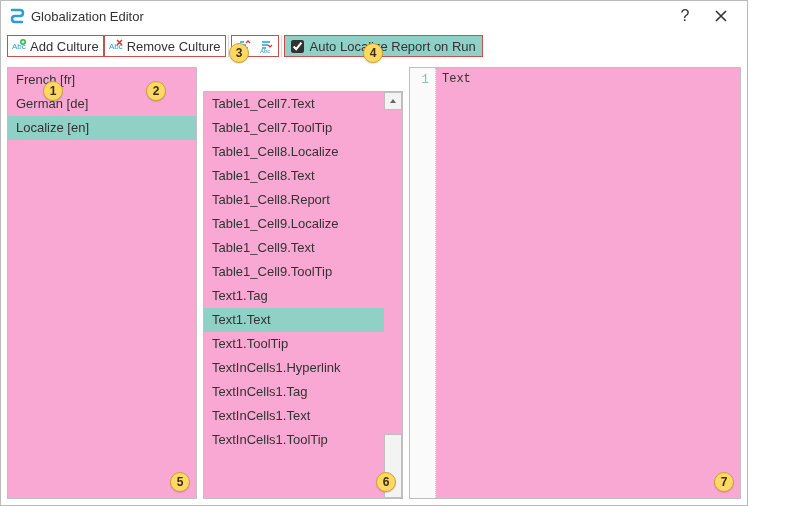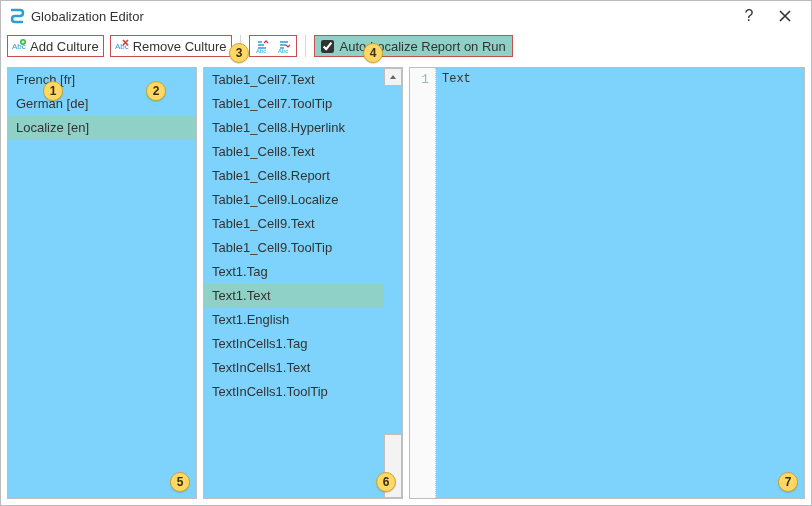--- a/index.html
+++ b/index.html
@@ -1,33 +1,33 @@
 <!DOCTYPE html>
 <html><head>
 <meta charset="utf-8">
 <style>
   * { box-sizing: border-box; }
   html, body { margin: 0; padding: 0; font-family: "Segoe UI", Arial, sans-serif; font-size: 13px; color: #333; background: #fff; }
-  .window { width: 812px; height: 506px; border: 1px solid #bbb; position: relative; display: flex; flex-direction: column; }
+  .window { width: 748px; height: 506px; border: 1px solid #bbb; position: relative; display: flex; flex-direction: column; }
   .titlebar { height: 30px; display: flex; align-items: center; padding: 0 8px; border-bottom: 0 solid transparent; }
   .titlebar .logo { width: 16px; height: 16px; margin-right: 6px; }
   .titlebar .title { flex: 0 0 auto; font-size: 13px; color: #333; }
   .titlebar .spacer { flex: 1; }
   .titlebar .winbtn { width: 36px; height: 24px; display: flex; align-items: center; justify-content: center; font-size: 16px; color: #333; background: transparent; border: none; }
-  .toolbar { height: 30px; display: flex; align-items: center; padding: 0 6px; gap: 6px; position: relative; }
+  .toolbar { height: 30px; display: flex; align-items: center; padding: 0 6px; gap: 0; position: relative; }
   .toolbtn { display: inline-flex; align-items: center; height: 22px; padding: 0 4px; border: 1px solid #c94f4f; background: #fff; gap: 4px; font-size: 13px; color: #333; }
   .toolbtn .icon { flex: 0 0 auto; }
   .vsep { width: 1px; height: 22px; background: #d7d7d7; margin: 0 2px; }
   .iconpair { display: inline-flex; align-items: center; height: 22px; padding: 0 4px; border: 1px solid #c94f4f; gap: 6px; }
   .autoloc { display: inline-flex; align-items: center; height: 22px; padding: 0 6px; border: 1px solid #c94f4f; background: #8fd1c6; gap: 6px; }
   .autoloc input[type="checkbox"] { margin: 0; accent-color: #333; }
   .body { flex: 1; display: flex; gap: 6px; padding: 6px; overflow: hidden; }
-  .pane { border: 1px solid #bfbfbf; background: #7dd3fc; position: relative; overflow: hidden; display: flex; flex-direction: column; }
+  .pane { border: 1px solid #bfbfbf; background: #f9a8d4; position: relative; overflow: hidden; display: flex; flex-direction: column; }
   .pane.cultures { width: 190px; }
-  .pane.props { width: 200px; }
+  .pane.props { width: 200px; margin-top: 24px; }
   .pane.editor { flex: 1; }
   .listitem { padding: 3px 8px; font-size: 13px; line-height: 18px; cursor: default; white-space: nowrap; }
   .listitem.selected { background: #8fd1c6; }
   .props .inner { position: relative; flex: 1; overflow: hidden; }
   .props .scroll-up { position: absolute; right: 0; top: 0; width: 18px; height: 18px; border: 1px solid #bfbfbf; background: #f3f3f3; display: flex; align-items: center; justify-content: center; font-size: 10px; }
   .props .scroll-track { position: absolute; right: 0; bottom: 0; width: 18px; height: 64px; border: 1px solid #bfbfbf; background: #f3f3f3; }
   .editor .gutter { width: 26px; background: #fafafa; border-right: 1px dotted #cfcfcf; padding-top: 4px; text-align: right; padding-right: 6px; color: #8fbfb4; font-family: Consolas, "Courier New", monospace; font-size: 13px; }
   .editor .codewrap { display: flex; flex: 1; }
   .editor .code { flex: 1; padding: 4px 6px; font-family: Consolas, "Courier New", monospace; font-size: 12px; white-space: pre; }
   .callout { position: absolute; width: 20px; height: 20px; border-radius: 50%; background: #ffd766; border: 1px solid #c8a92a; display: flex; align-items: center; justify-content: center; font-weight: bold; font-size: 12px; color: #3a2f00; box-shadow: 0 1px 1px rgba(0,0,0,0.15); z-index: 10; }
@@ -116,29 +116,30 @@
           <div class="listitem selected">Localize [en]</div>
         </div>
       <div class="callout" style="right:6px; bottom:6px;">5</div>
     </div>
 
     <div class="pane props">
       <div class="inner">
         <div id="props-list" style="flex:1;overflow:hidden;padding-right:18px;">
             <div class="listitem">Table1_Cell7.Text</div>
             <div class="listitem">Table1_Cell7.ToolTip</div>
-            <div class="listitem">Table1_Cell8.Hyperlink</div>
+            <div class="listitem">Table1_Cell8.Localize</div>
             <div class="listitem">Table1_Cell8.Text</div>
             <div class="listitem">Table1_Cell8.Report</div>
             <div class="listitem">Table1_Cell9.Localize</div>
             <div class="listitem">Table1_Cell9.Text</div>
             <div class="listitem">Table1_Cell9.ToolTip</div>
             <div class="listitem">Text1.Tag</div>
             <div class="listitem selected">Text1.Text</div>
-            <div class="listitem">Text1.English</div>
+            <div class="listitem">Text1.ToolTip</div>
+            <div class="listitem">TextInCells1.Hyperlink</div>
             <div class="listitem">TextInCells1.Tag</div>
             <div class="listitem">TextInCells1.Text</div>
             <div class="listitem">TextInCells1.ToolTip</div>
           </div>
         <div class="scroll-up">
           <svg width="8" height="8" viewBox="0 0 8 8">
               <path d="M1 6 L4 2 L7 6 Z" fill="#666"></path>
             </svg>
         </div>
         <div class="scroll-track"></div>

